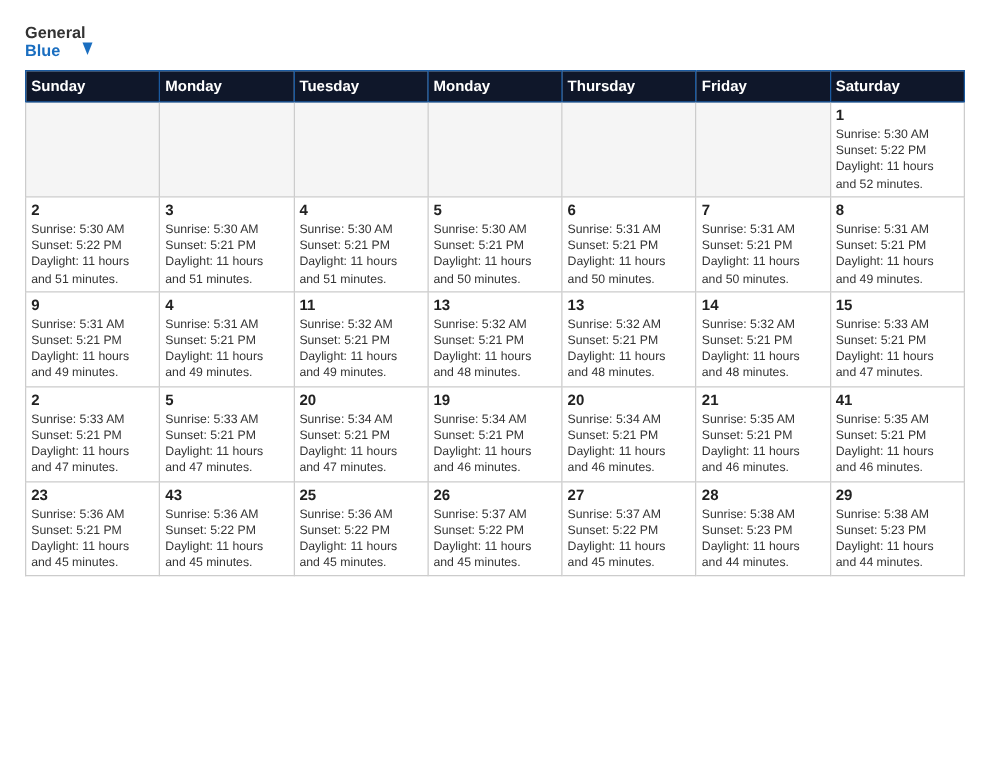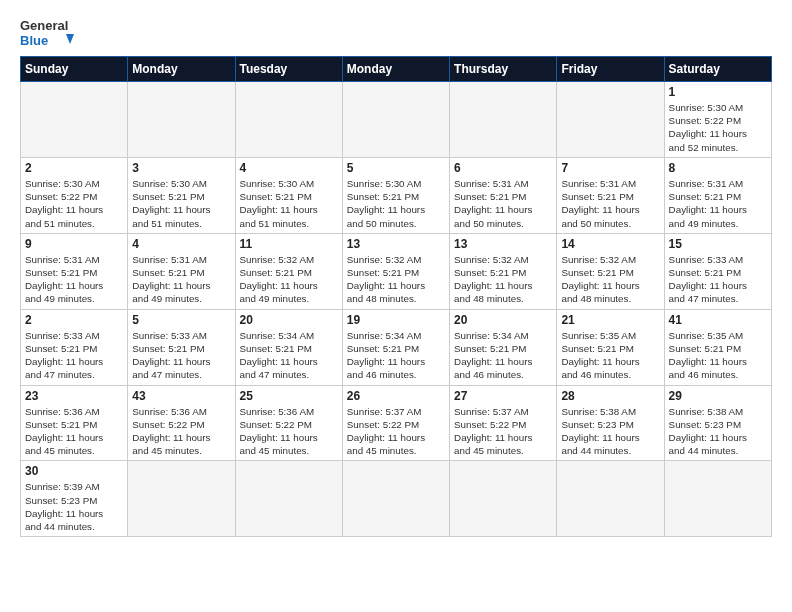--- a/index.html
+++ b/index.html
@@ -317,29 +317,14 @@
 and 44 minutes.</div>
         </td>
         <td>
           <div class="day-num">29</div>
           <div class="day-info" style="white-space: pre-line;">Sunrise: 5:38 AM
 Sunset: 5:23 PM
 Daylight: 11 hours
 and 44 minutes.</div>
         </td>
       </tr>
-      <tr class="last-row">
-        <td class="has-data">
-          <div class="day-num">30</div>
-          <div class="day-info" style="white-space: pre-line;">Sunrise: 5:39 AM
-Sunset: 5:23 PM
-Daylight: 11 hours
-and 44 minutes.</div>
-        </td>
-        <td class="empty"></td>
-        <td class="empty"></td>
-        <td class="empty"></td>
-        <td class="empty"></td>
-        <td class="empty"></td>
-        <td class="empty"></td>
-      </tr>
     </tbody>
 </table>
 
 </body></html>

